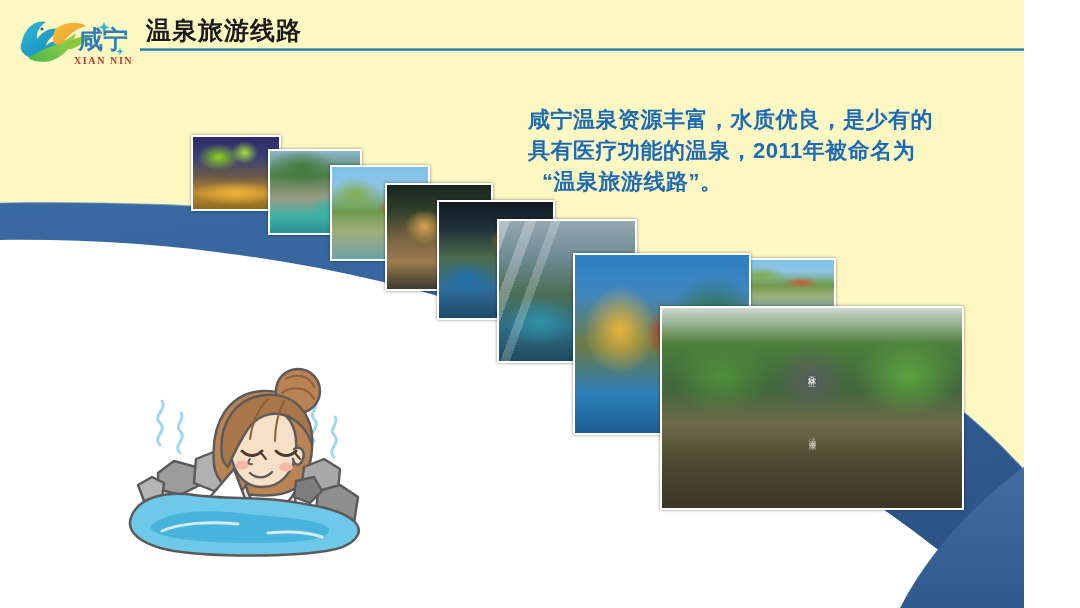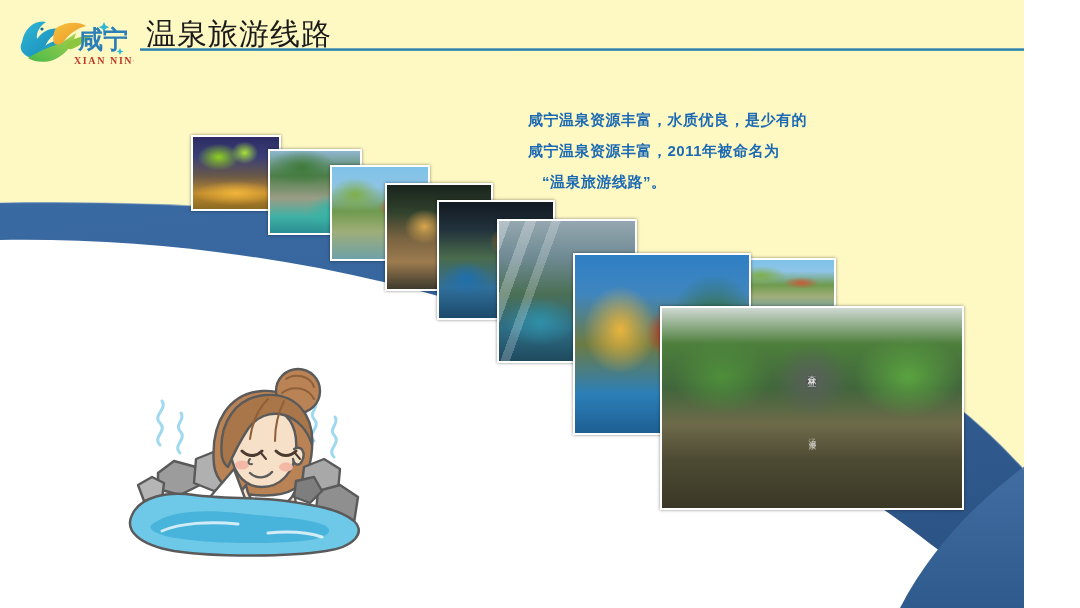--- a/index.html
+++ b/index.html
@@ -12,32 +12,32 @@
   
   .bg-layer{position:absolute;inset:0;overflow:hidden;}
   .bg-svg{position:absolute;left:0;top:0;width:1080px;height:608px;}
 
   
   .header{position:absolute;left:0;top:0;width:1080px;height:80px;z-index:40;}
   .logo{position:absolute;left:12px;top:8px;width:122px;height:66px;}
   .logo svg{display:block;}
   .page-title{
     position:absolute;left:146px;top:14px;
-    font-size:30px;font-weight:normal;color:#1a1a1a;letter-spacing:1px;
+    font-size:25px;font-weight:bold;color:#1a1a1a;letter-spacing:1px;
     white-space:nowrap;
   }
   .title-rule{
     position:absolute;left:140px;top:48px;width:920px;height:3px;
     background:linear-gradient(to bottom,#7fc0d8 0%,#2e7593 55%,#6ab2cd 100%);
   }
 
   
   .lead-text{
     position:absolute;left:528px;top:104px;width:470px;z-index:45;
-    color:#1c6ab4;font-size:15px;font-weight:bold;line-height:31px;
+    color:#1c6ab4;font-size:22px;font-weight:bold;line-height:31px;
     letter-spacing:.5px;
   }
   .lead-text .ln{display:block;white-space:nowrap;}
   .lead-text .ln.indent{padding-left:14px;}
 
   
   .collage{position:absolute;left:0;top:0;width:1080px;height:608px;z-index:30;}
   .photo{
     position:absolute;background:#2b3a46;overflow:hidden;
     box-shadow:0 0 3px rgba(0,0,0,.45);
@@ -169,21 +169,21 @@
       </svg>
     </div>
 
     <div class="page-title">温泉旅游线路</div>
 
     <div class="title-rule"></div>
   </div>
 
   <div class="lead-text">
     <span class="ln">咸宁温泉资源丰富，水质优良，是少有的</span>
-    <span class="ln">咸宁温泉资源丰富，2011年被命名为</span>
+    <span class="ln">具有医疗功能的温泉，2011年被命名为</span>
     <span class="ln indent">“温泉旅游线路”。</span>
   </div>
 
   <div class="collage">
 
     <div class="photo p1" style="left:191px;top:135px;width:90px;height:76px;z-index:1;">
         <div class="px"></div>
       </div>
     <div class="reflect p1" style="left:191px;top:211px;width:90px;height:46px;z-index:1;">
         <div class="px"></div>

